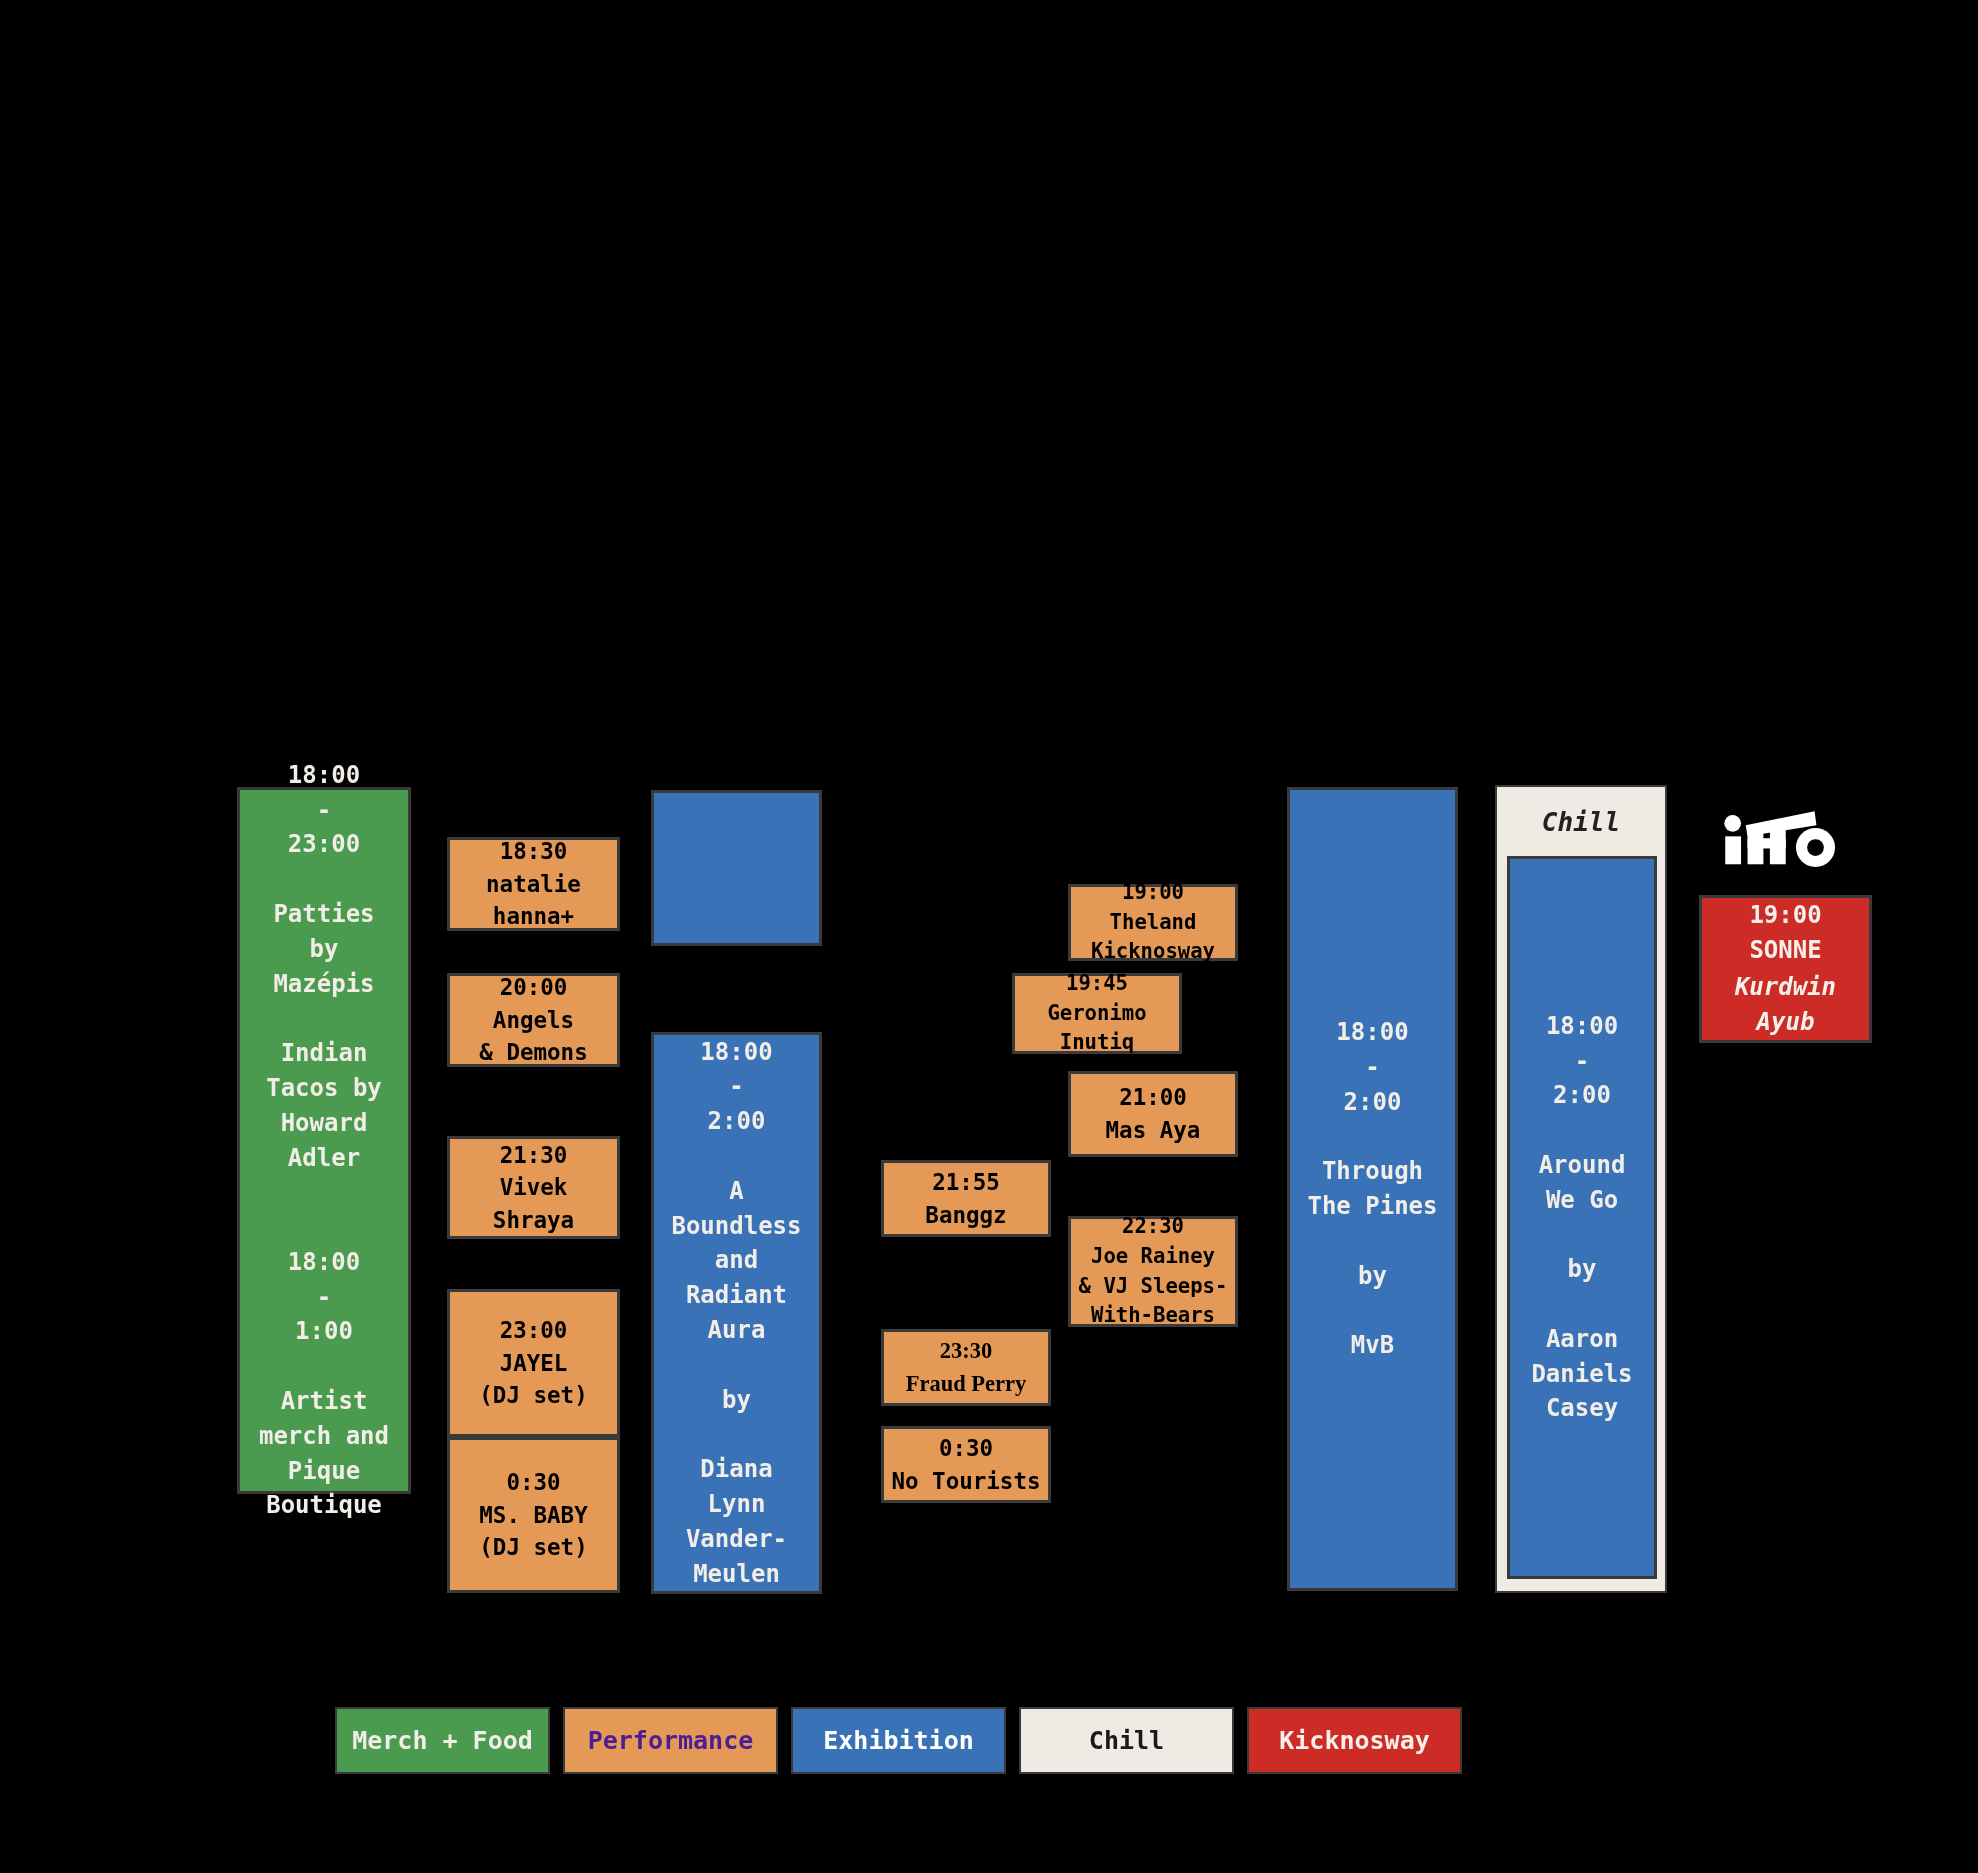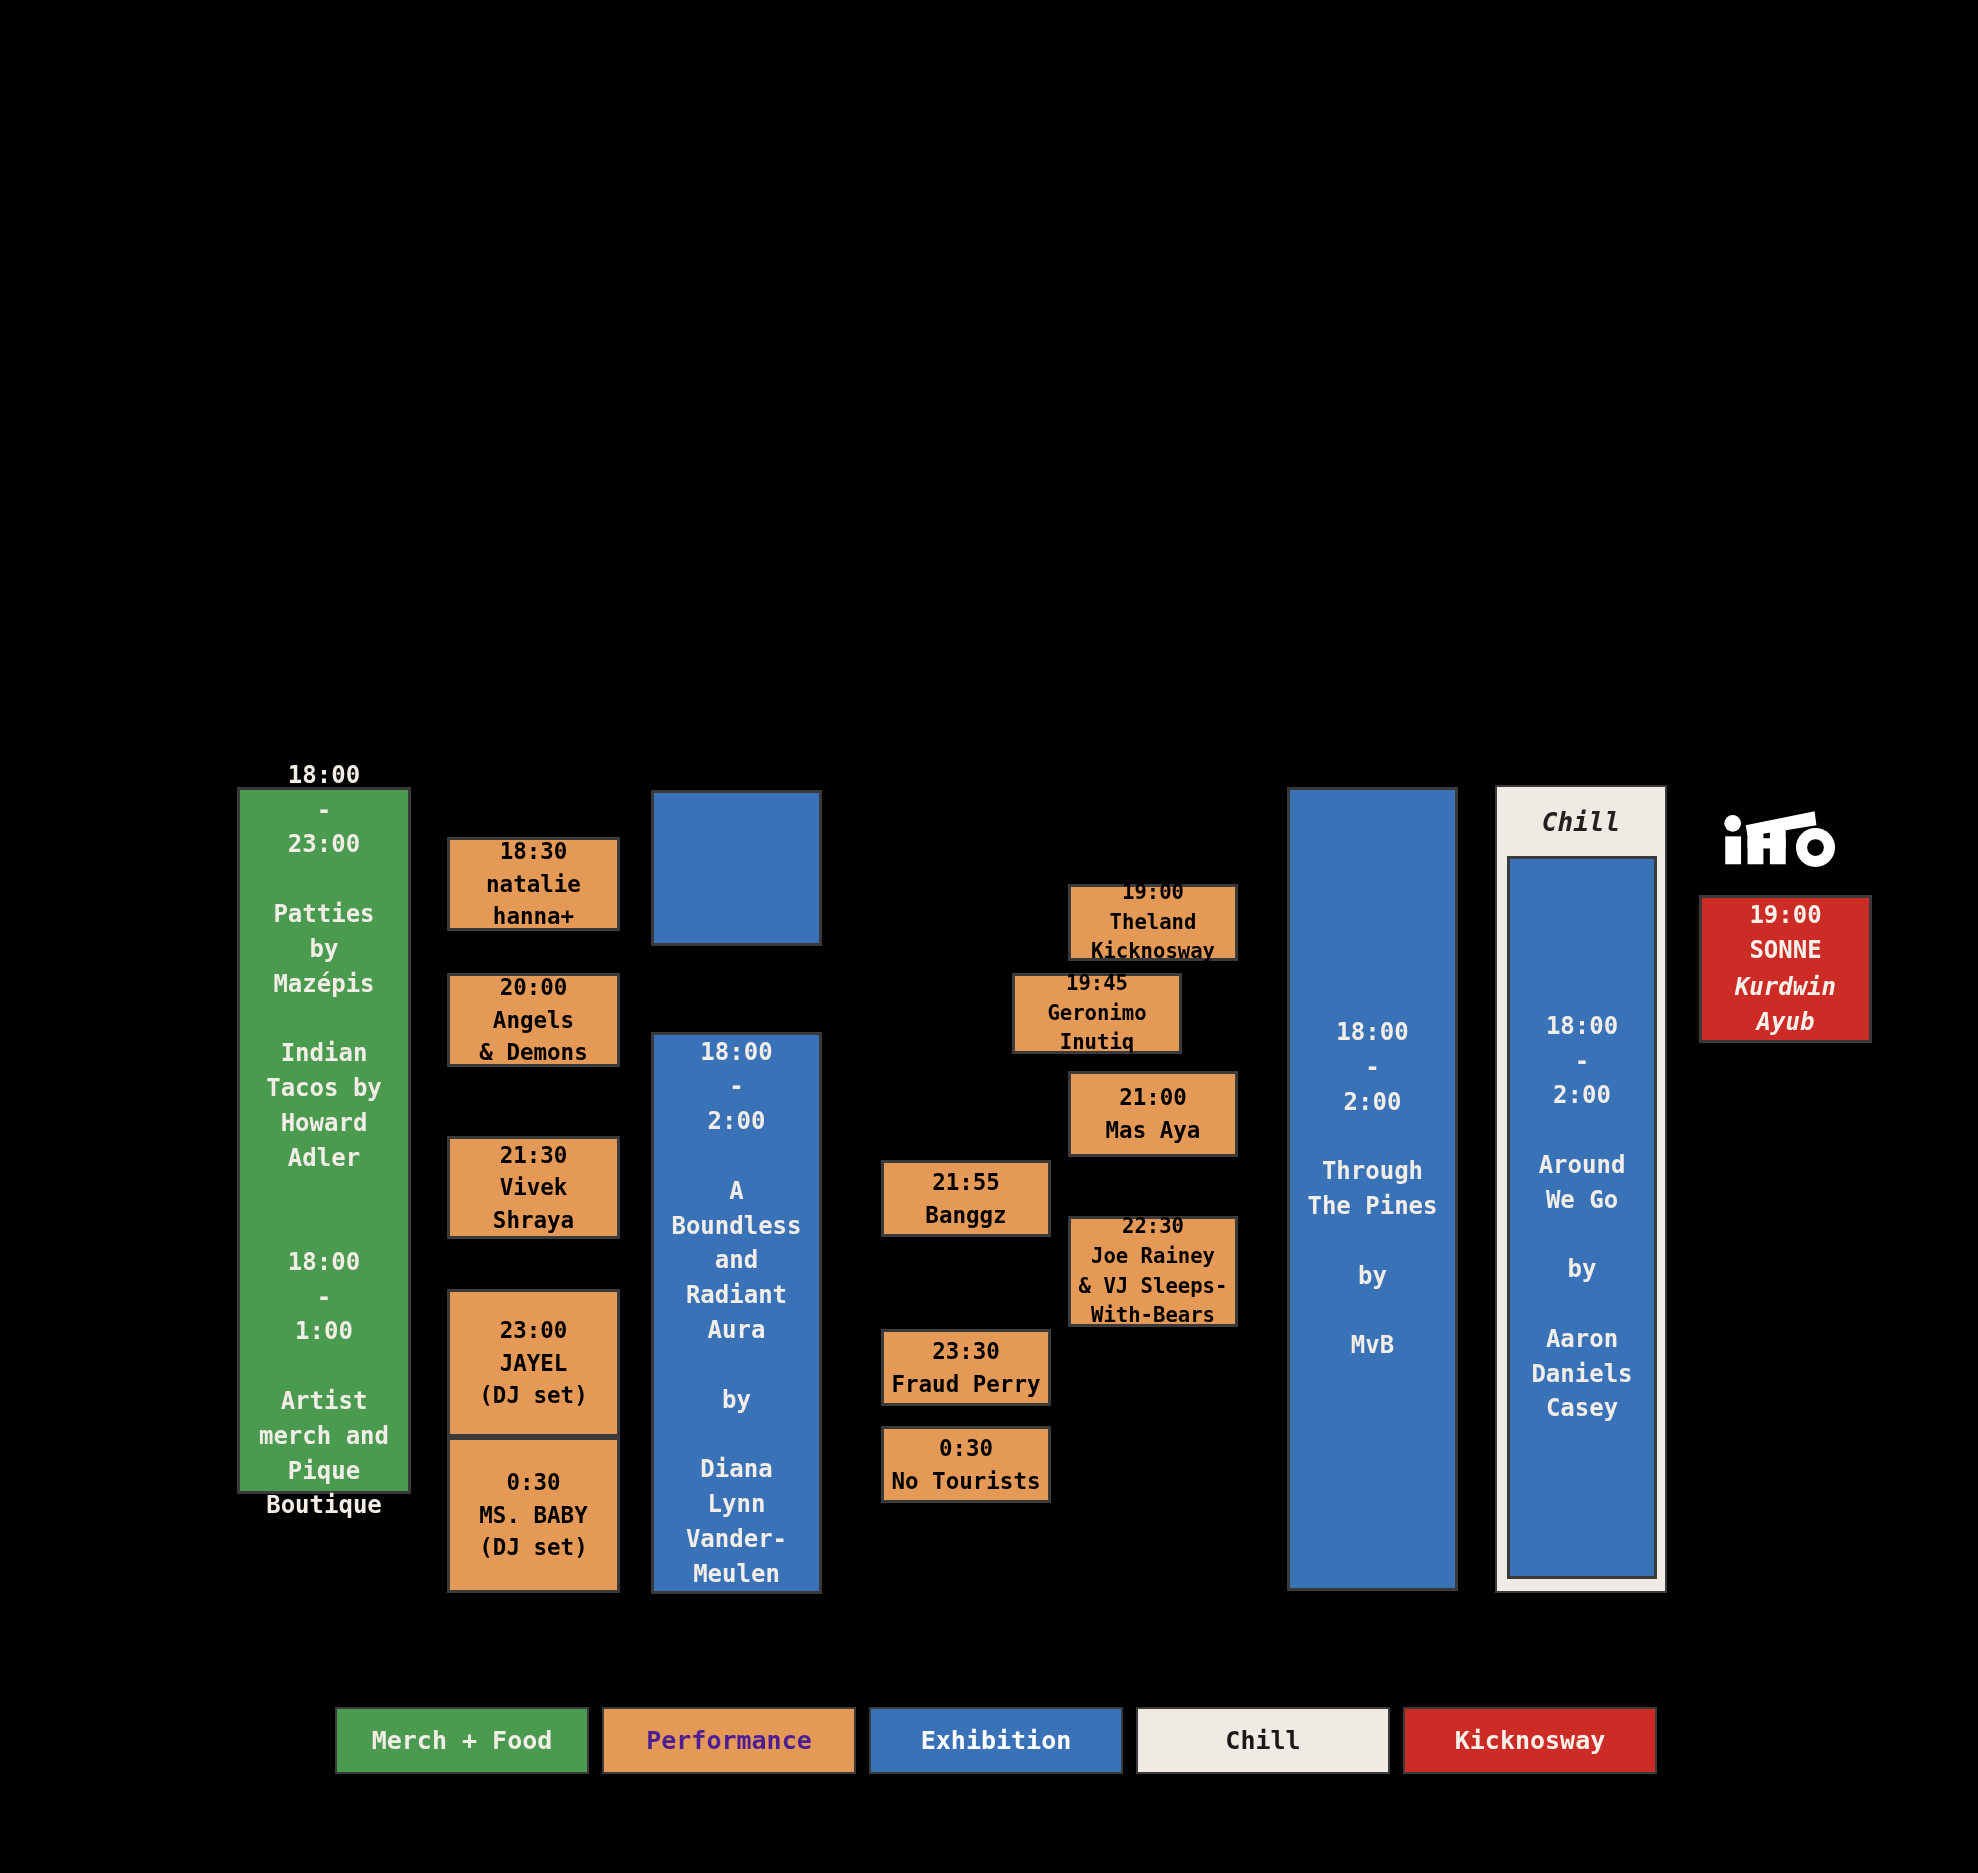--- a/index.html
+++ b/index.html
@@ -29,21 +29,21 @@
   .f26{font-size:24px;font-weight:bold;}
   .f24{font-size:22.5px;font-weight:bold;}
   .f22{font-size:20.6px;font-weight:bold;}
 
   .ital{font-style:italic;}
 
   
   .legend{position:absolute;left:335px;top:1707px;display:flex;gap:13px;}
   .legend .lg{
     box-sizing:border-box;
-    width:254px;height:67px;
+    width:215px;height:67px;
     border:2.8px solid #3a3a3a;
     display:flex;align-items:center;justify-content:center;
     font-size:25px;font-weight:bold;
   }
 
   
   .tifflogo{
     position:absolute;left:1720px;top:801px;width:124px;height:67px;
   }
 </style>
@@ -111,21 +111,21 @@
 by
 
 Diana
 Lynn
 Vander-
 Meulen</div>
 
   <div class="box perf f24" style="left:881px;top:1160px;width:170px;height:77px;position:absolute;">21:55
 Banggz</div>
 
-  <div class="box perf f24" style="left:881px;top:1329px;width:170px;height:77px;position:absolute;">23:30
+  <div class="box perf f24" style="left:881px;top:1329px;width:170px;height:77px;position:absolute;font-family:Liberation Serif, serif;">23:30
 Fraud Perry</div>
 
   <div class="box perf f24" style="left:881px;top:1426px;width:170px;height:77px;position:absolute;">0:30
 No Tourists</div>
 
   <div class="box perf f22" style="left:1068px;top:884px;width:170px;height:77px;position:absolute;">19:00
 Theland
 Kicknosway</div>
 
   <div class="box perf f22" style="left:1012px;top:973px;width:170px;height:81px;position:absolute;">19:45

